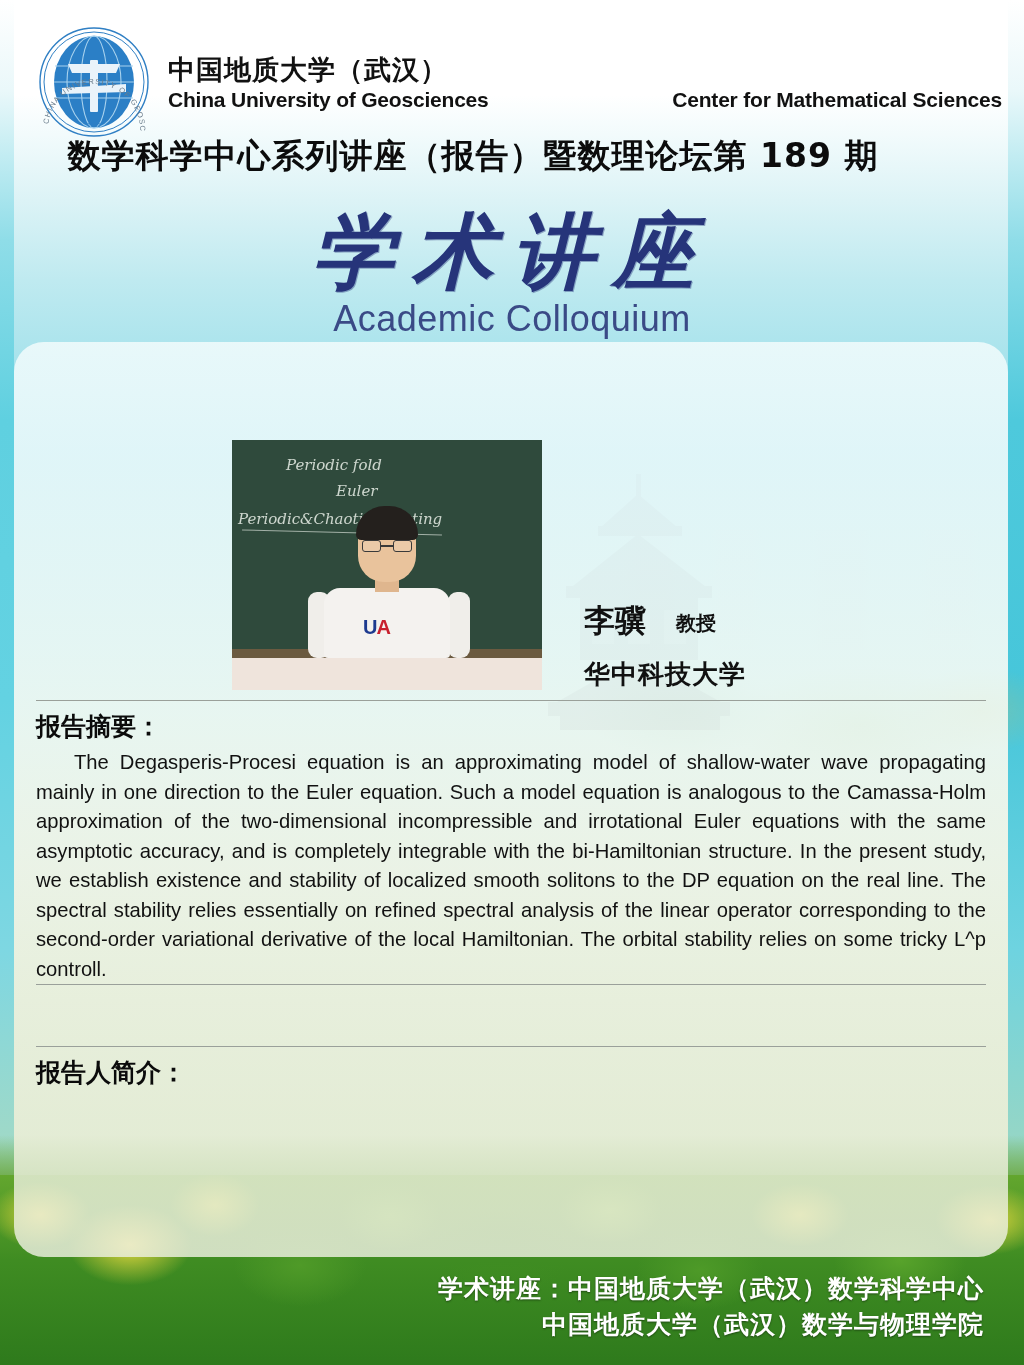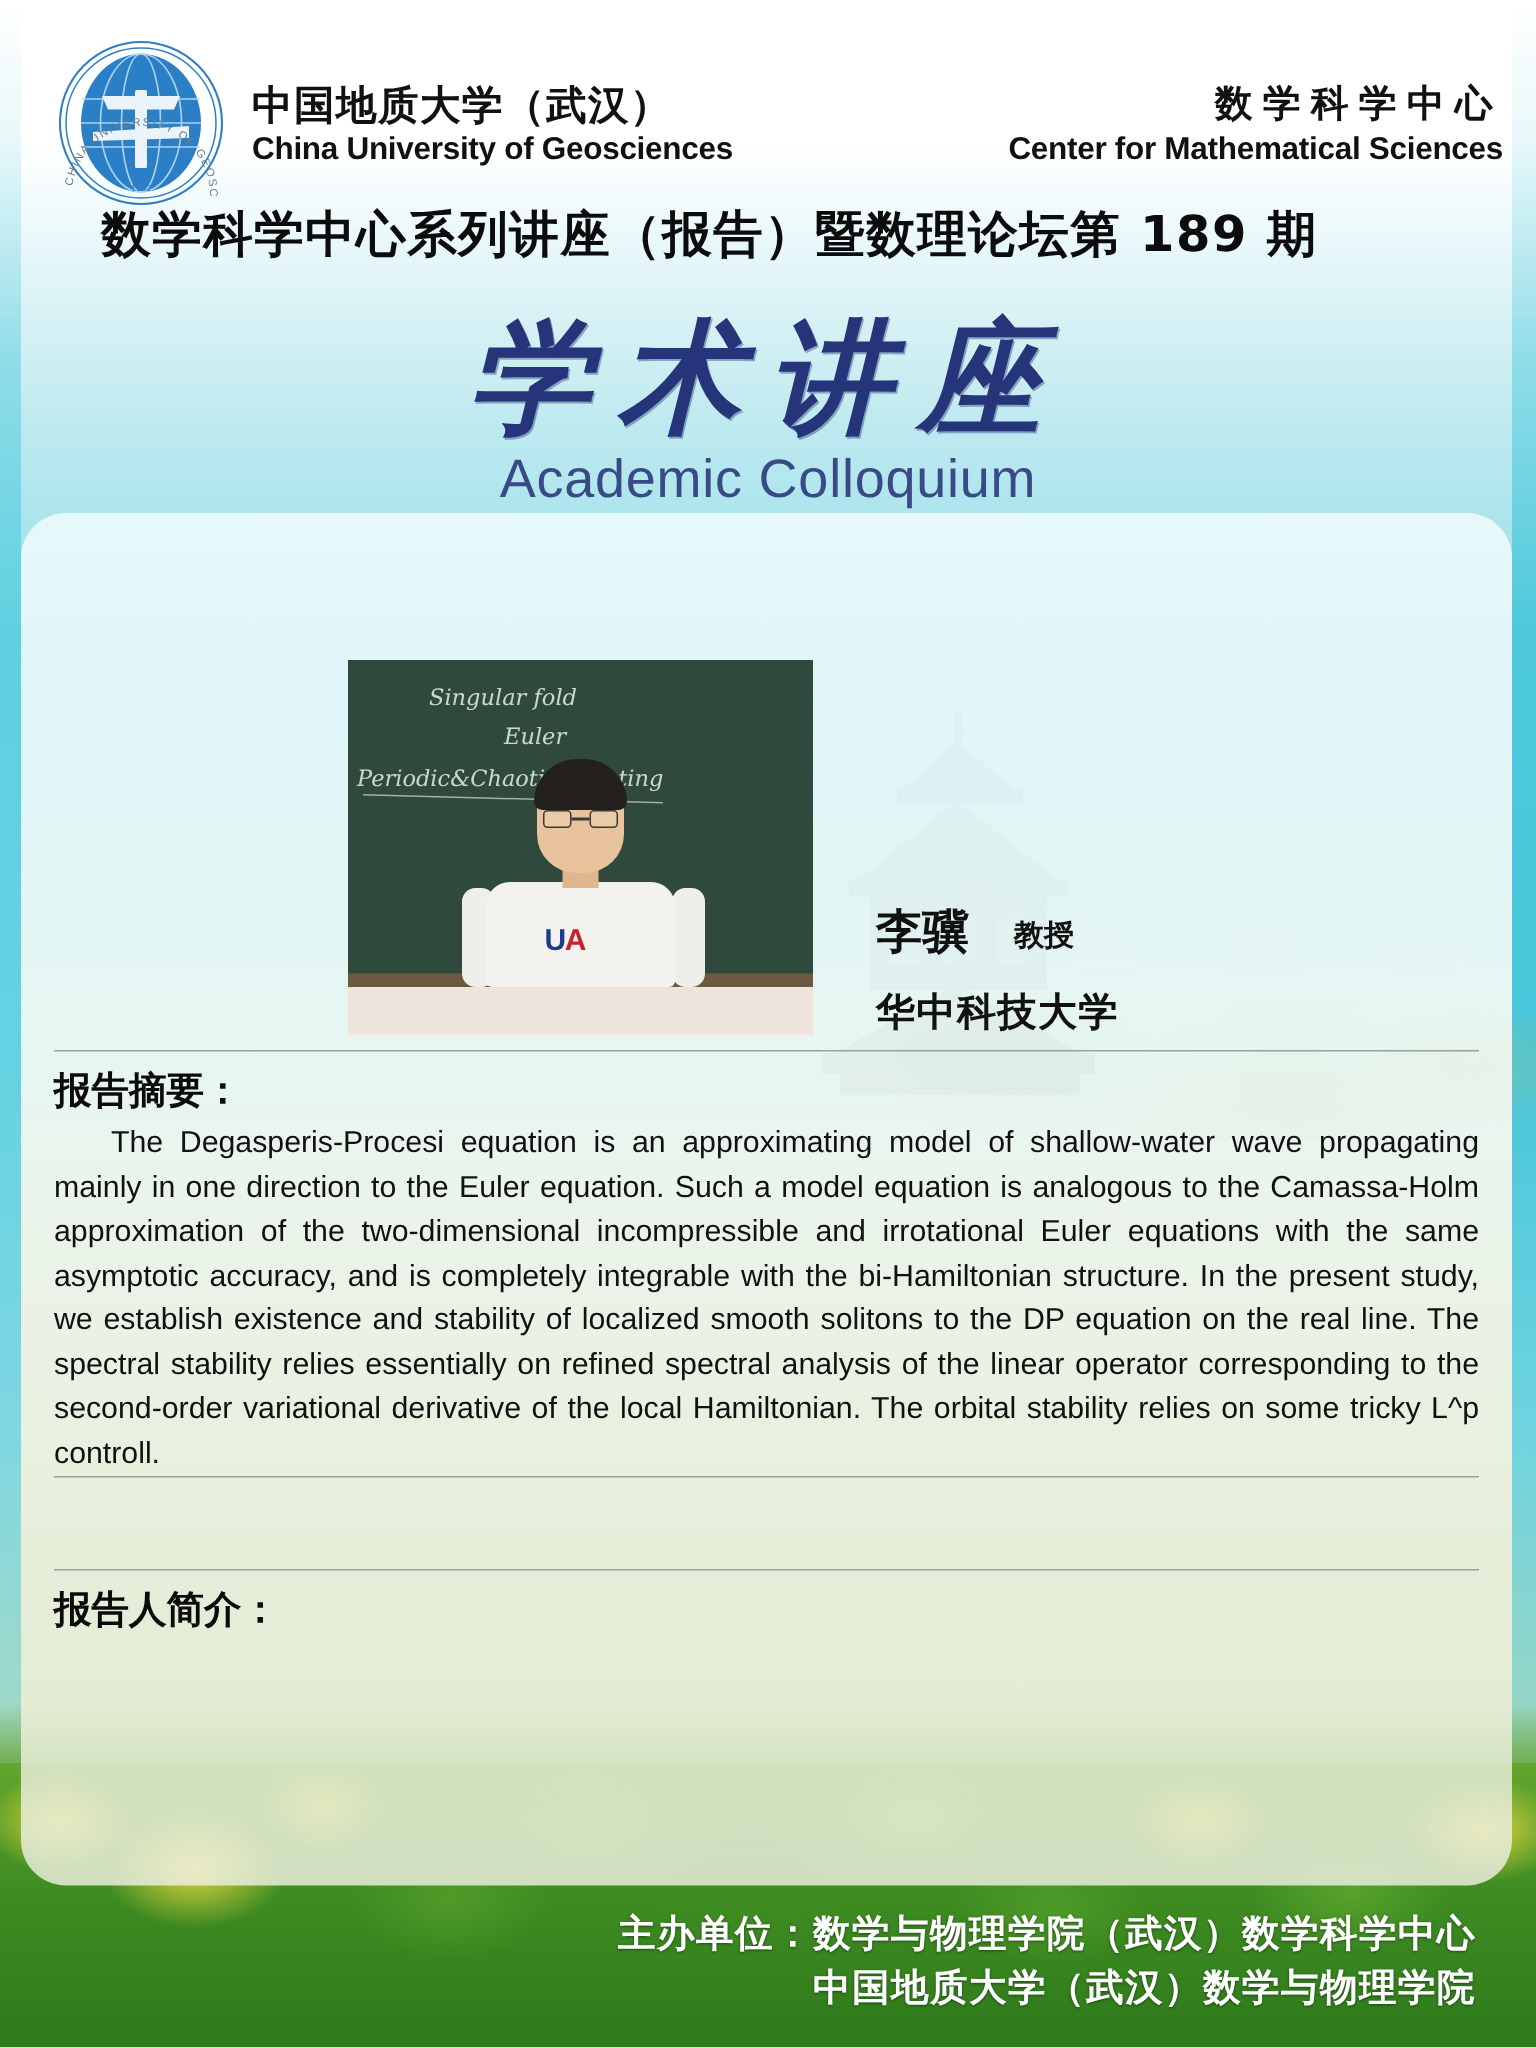--- a/index.html
+++ b/index.html
@@ -367,33 +367,32 @@
         <text x="56" y="101" font-size="6" fill="#2f7fc4" text-anchor="middle" font-family="Liberation Sans, sans-serif">1952</text>
         <path id="ringpath" d="M 56 104 m -46 0 a 46 46 0 1 1 92 0" fill="none"></path>
         <text font-size="7.6" fill="#6b7d8c" font-family="Liberation Sans, sans-serif" letter-spacing="1.1">
           <textPath href="#ringpath" startOffset="4%">CHINA UNIVERSITY OF GEOSCIENCES</textPath>
         </text>
       </svg>
     </div>
 
     <div class="org-cn">中国地质大学（武汉）</div>
     <div class="org-en">China University of Geosciences</div>
-    <div class="cms-cn">数学科学中心</div>
     <div class="cms-en">Center for Mathematical Sciences</div>
   </div>
 
   <div class="series-line">数学科学中心系列讲座（报告）暨数理论坛第 189 期</div>
   <div class="calligraphy">学术讲座</div>
   <div class="calligraphy-en">Academic Colloquium</div>
 
   <div class="card">
 
 
     <div class="photo">
-      <div class="chalk chalk-1">Singular fold</div>
+      <div class="chalk chalk-1">Periodic fold</div>
       <div class="chalk chalk-2">Euler</div>
       <div class="chalk chalk-3">Periodic&amp;Chaotic Bursting</div>
       <div class="chalk-underline"></div>
       <div class="board-rail"></div>
       <div class="wall"></div>
       <div class="person-arm-l"></div>
       <div class="person-arm-r"></div>
       <div class="person-body"></div>
       <div class="person-neck"></div>
       <div class="person-head"></div>
@@ -417,17 +416,17 @@
 
     <div class="rule rule-2"></div>
 
 
     <div class="rule rule-3"></div>
 
     <div class="section-head head-bio">报告人简介：</div>
   </div>
 
   <div class="footer">
-    <div class="footer-line">主办单位：数学与物理学院（武汉）数学科学中心</div>
+    <div class="footer-line">学术讲座：中国地质大学（武汉）数学科学中心</div>
     <div class="footer-line">中国地质大学（武汉）数学与物理学院</div>
   </div>
 
 </div>
 
 </body></html>

